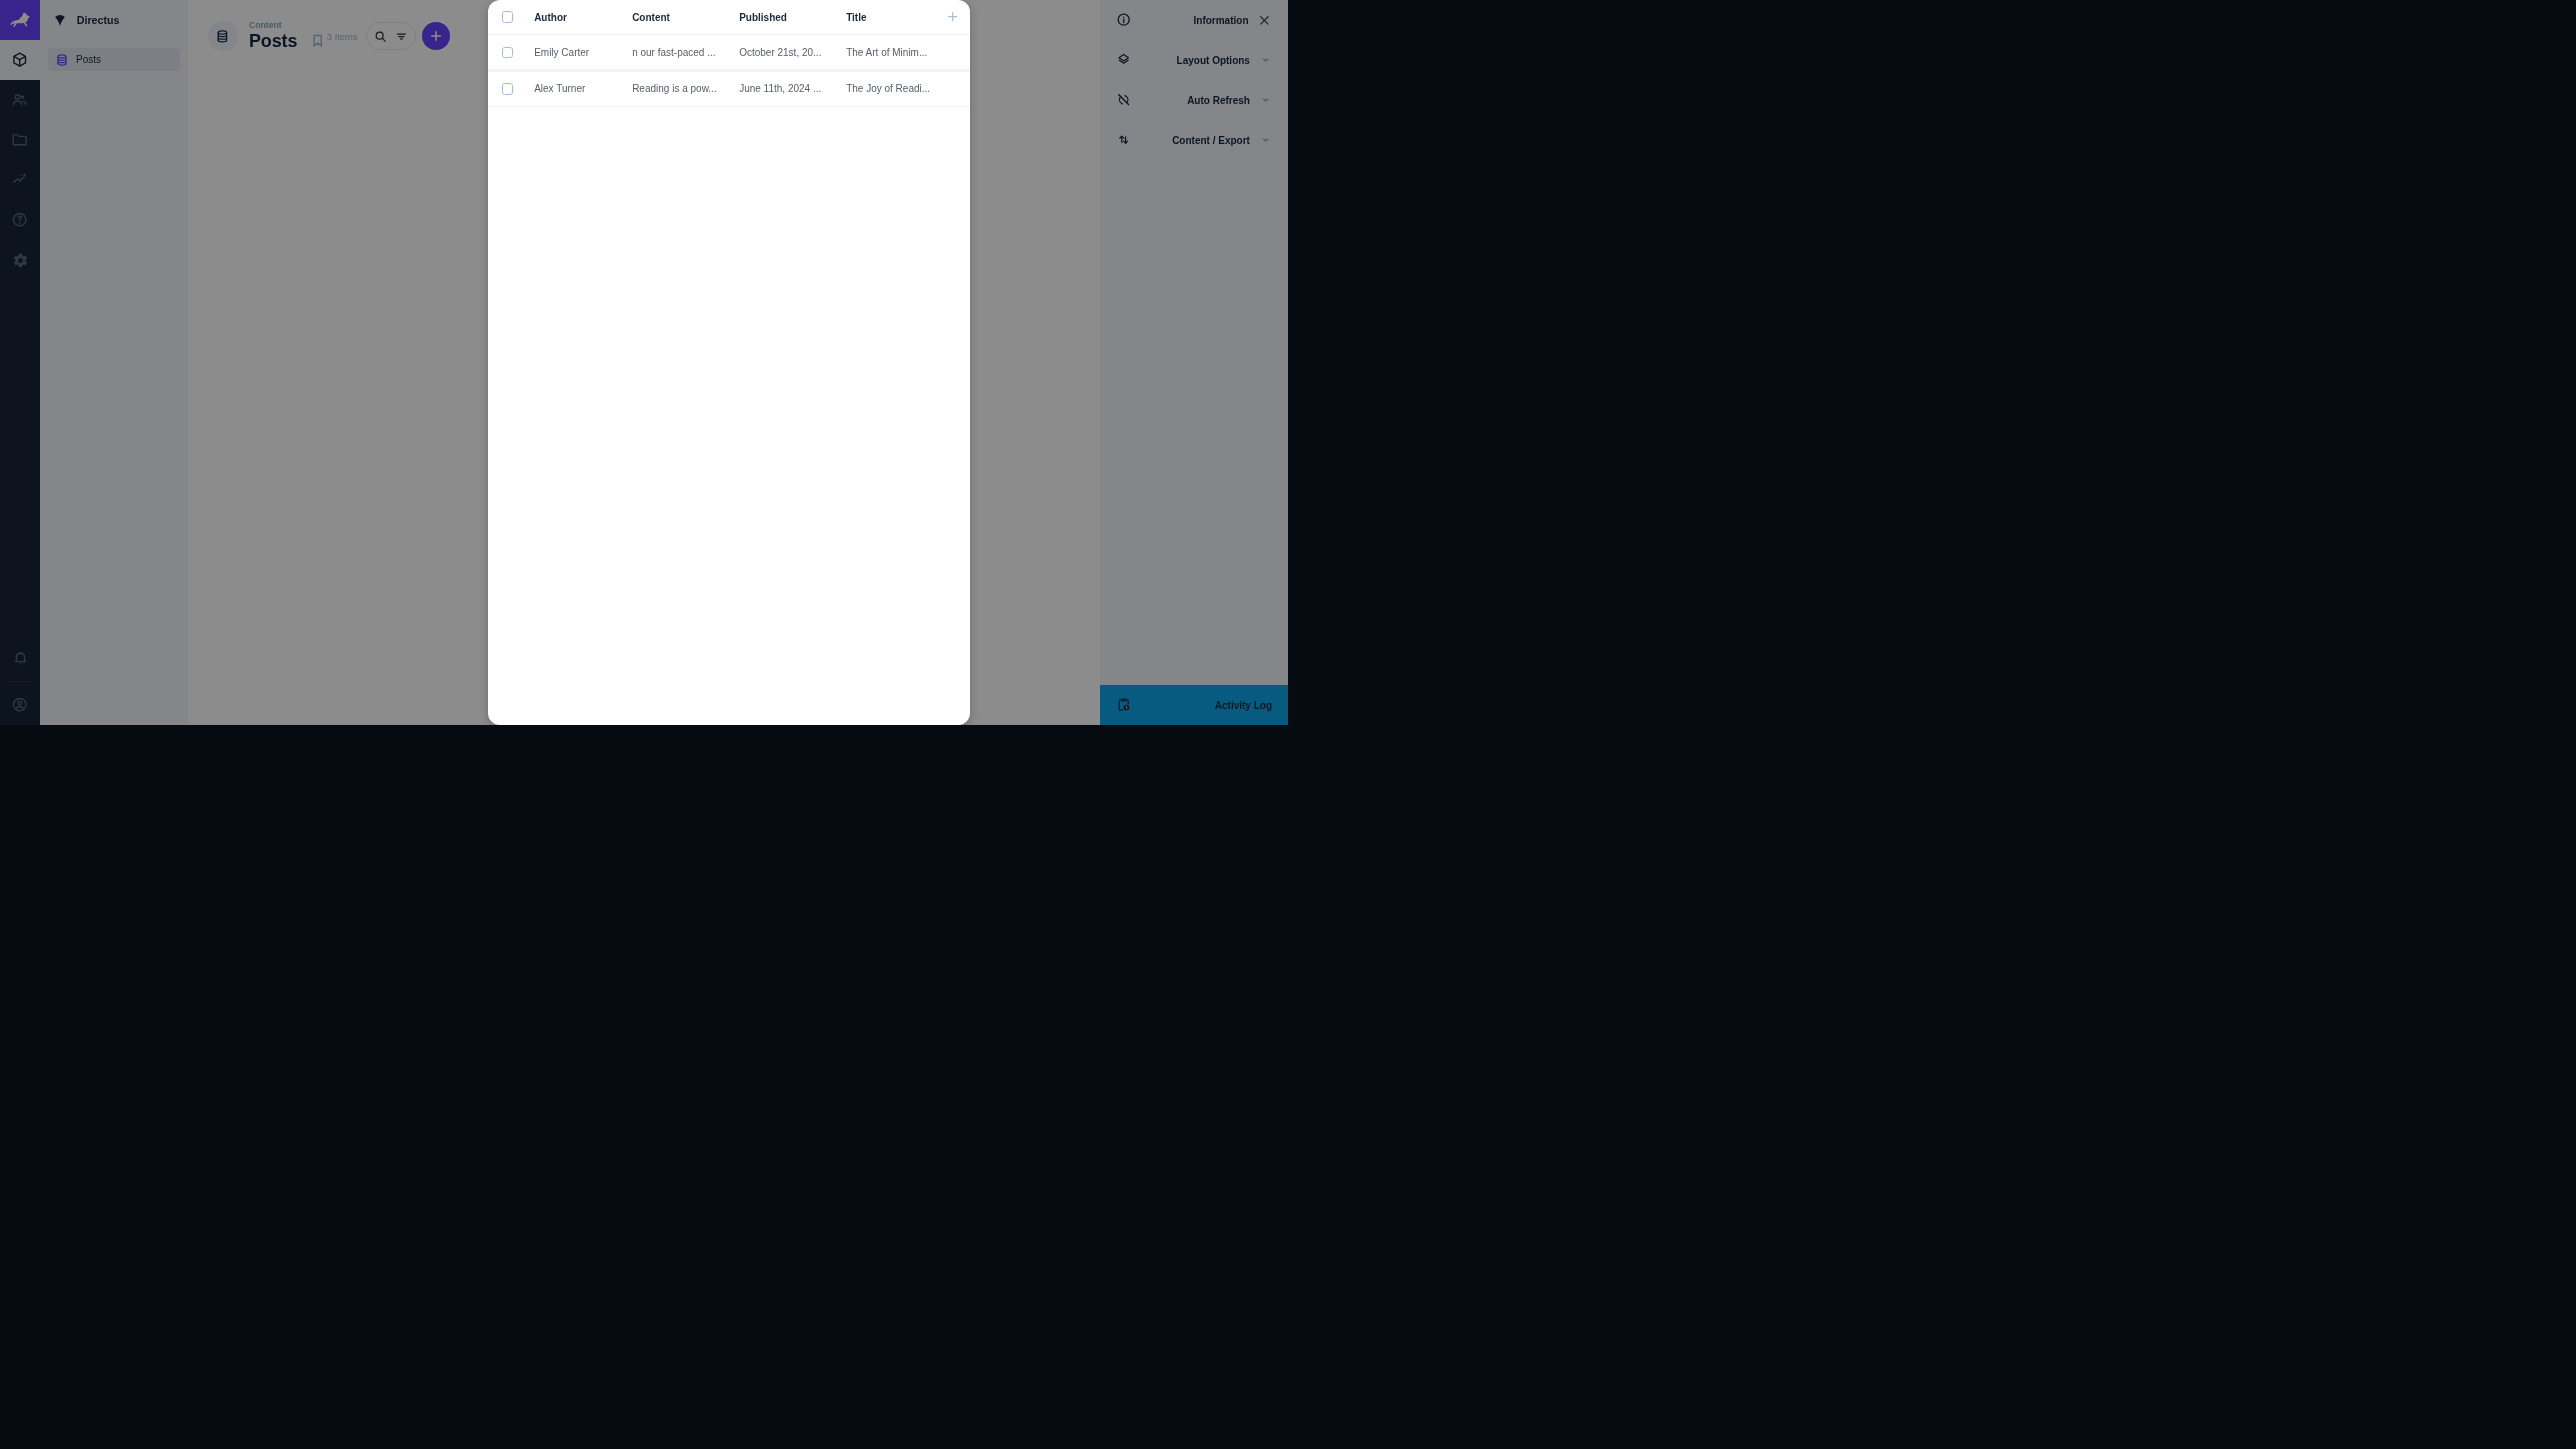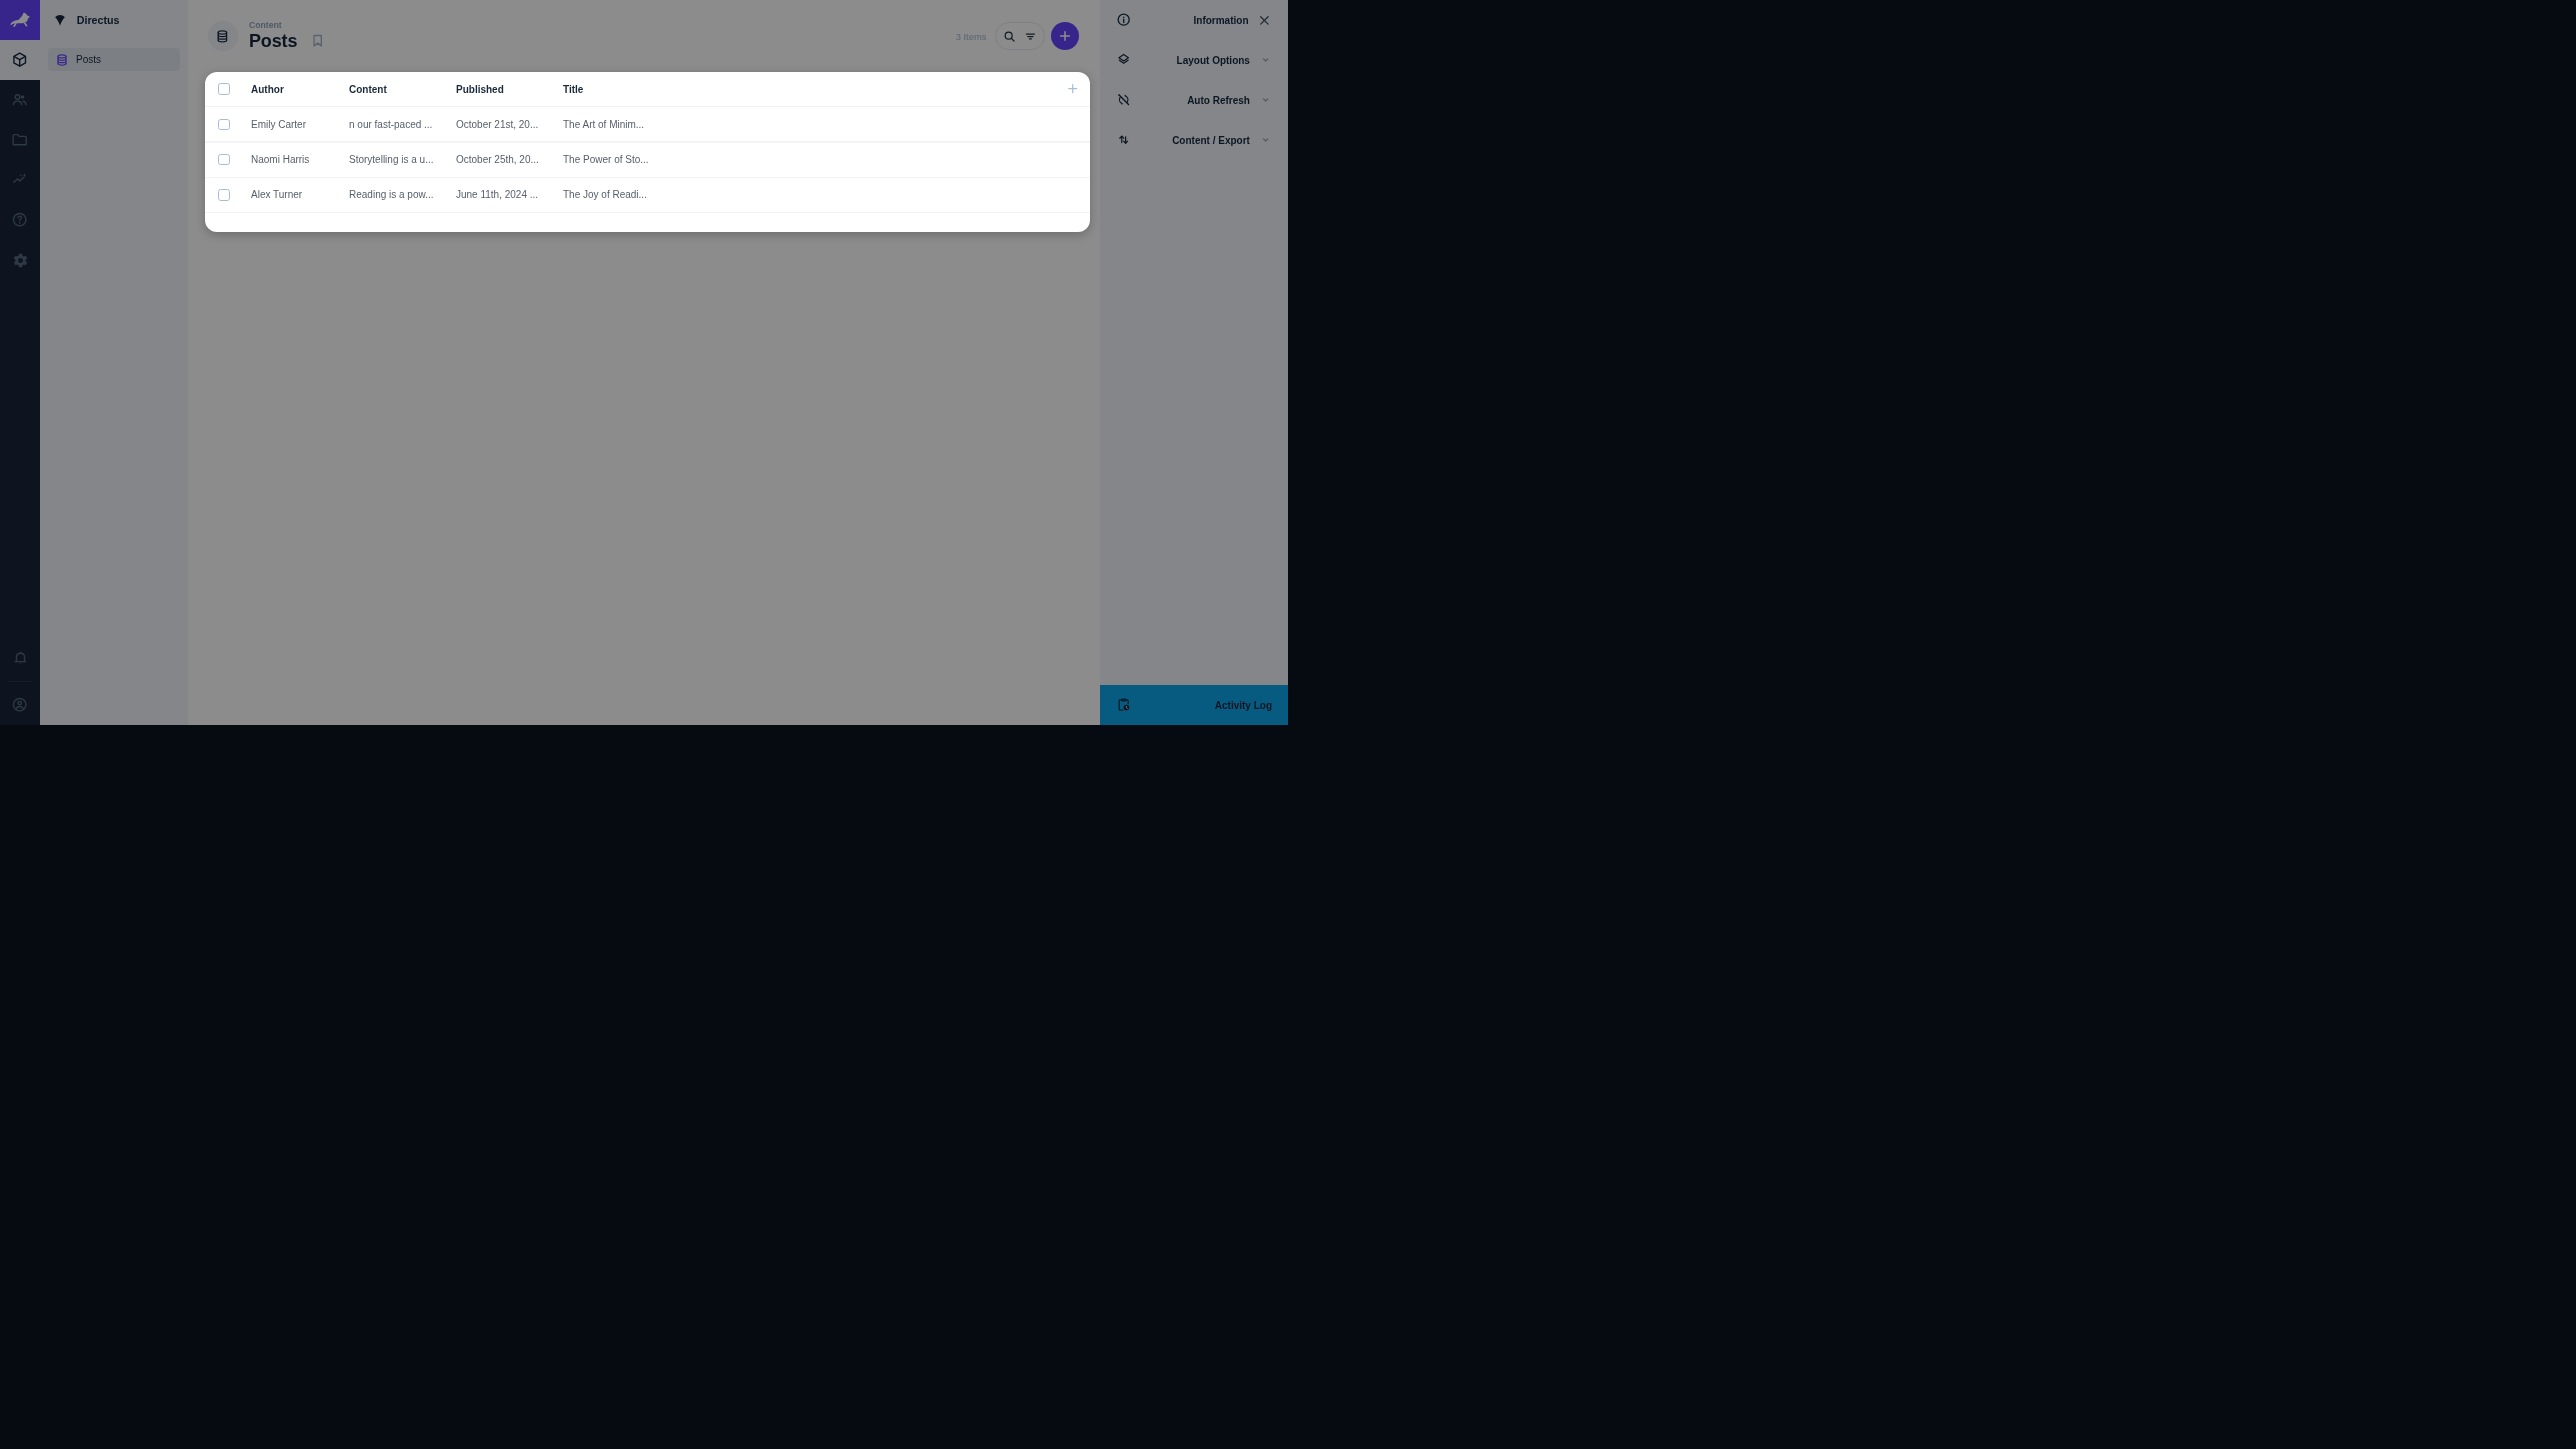--- a/index.html
+++ b/index.html
@@ -28,21 +28,21 @@
   .module-divider{height:1.3px;background:rgba(255,255,255,0.08);margin:2.7px 8px;}
 
   
   .nav{width:148px;background:var(--nav-bg);flex-shrink:0;display:flex;flex-direction:column;}
   .project-bar{height:40px;display:flex;align-items:center;gap:8.7px;padding:0 12px;cursor:pointer;}
   .project-name{font-size:10.7px;font-weight:700;color:var(--fg-dark);}
   .nav-item{margin:8px 8px 0 8px;height:23px;border-radius:4px;background:var(--nav-active-bg);display:flex;align-items:center;gap:7.4px;padding:0 6.7px;cursor:pointer;}
   .nav-item-label{font-size:10px;font-weight:500;color:var(--fg-dark);}
 
   
-  .content{flex:1;background:#fff;position:relative;display:flex;flex-direction:column;min-width:0;}
+  .content{flex:1;background:#fff;position:relative;display:flex;flex-direction:row;min-width:0;}
   .content-header{height:72px;display:flex;align-items:center;padding:0 21.5px 0 20px;flex-shrink:0;}
   .title-icon-circle{width:29.5px;height:29.5px;border-radius:50%;background:var(--nav-bg);display:flex;align-items:center;justify-content:center;color:var(--fg-dark);flex-shrink:0;}
   .title-block{margin-left:11.4px;display:flex;flex-direction:column;justify-content:center;}
   .breadcrumb{font-size:8.7px;font-weight:600;color:#8ea4bd;line-height:1.3;cursor:pointer;}
   .page-title{font-size:18px;font-weight:700;color:var(--fg-dark);line-height:1.15;letter-spacing:-0.1px;}
   .bookmark-btn{margin-left:12px;margin-top:9.4px;color:var(--fg-subdued);cursor:pointer;display:flex;}
   .header-actions{margin-left:auto;display:flex;align-items:center;justify-content:flex-end;}
   .items-count{font-size:9.4px;color:var(--fg-subdued);margin-right:8.7px;}
   .search-pill{width:50px;height:28px;border:1.3px solid var(--border-subdued);background:#fff;border-radius:14.8px;display:flex;align-items:center;justify-content:space-evenly;color:#21303f;cursor:pointer;margin-right:5.4px;}
   .add-btn{width:28px;height:28px;border-radius:50%;background:var(--brand);border:none;display:flex;align-items:center;justify-content:center;cursor:pointer;flex-shrink:0;}
@@ -252,30 +252,20 @@
             <div class="checkbox"></div>
           </div>
         <div class="t-cell">Emily Carter</div>
         <div class="t-cell">n our fast-paced ...</div>
         <div class="t-cell">October 21st, 20...</div>
         <div class="t-cell">The Art of Minim...</div>
         <div></div>
       </div>
       <div class="row-sep"></div>
 
-      <div class="t-row t-body-row">
-        <div class="t-cell t-check-cell">
-            <div class="checkbox"></div>
-          </div>
-        <div class="t-cell">Naomi Harris</div>
-        <div class="t-cell">Storytelling is a u...</div>
-        <div class="t-cell">October 25th, 20...</div>
-        <div class="t-cell">The Power of Sto...</div>
-        <div></div>
-      </div>
       <div class="row-sep"></div>
 
       <div class="t-row t-body-row">
         <div class="t-cell t-check-cell">
             <div class="checkbox"></div>
           </div>
         <div class="t-cell">Alex Turner</div>
         <div class="t-cell">Reading is a pow...</div>
         <div class="t-cell">June 11th, 2024 ...</div>
         <div class="t-cell">The Joy of Readi...</div>

